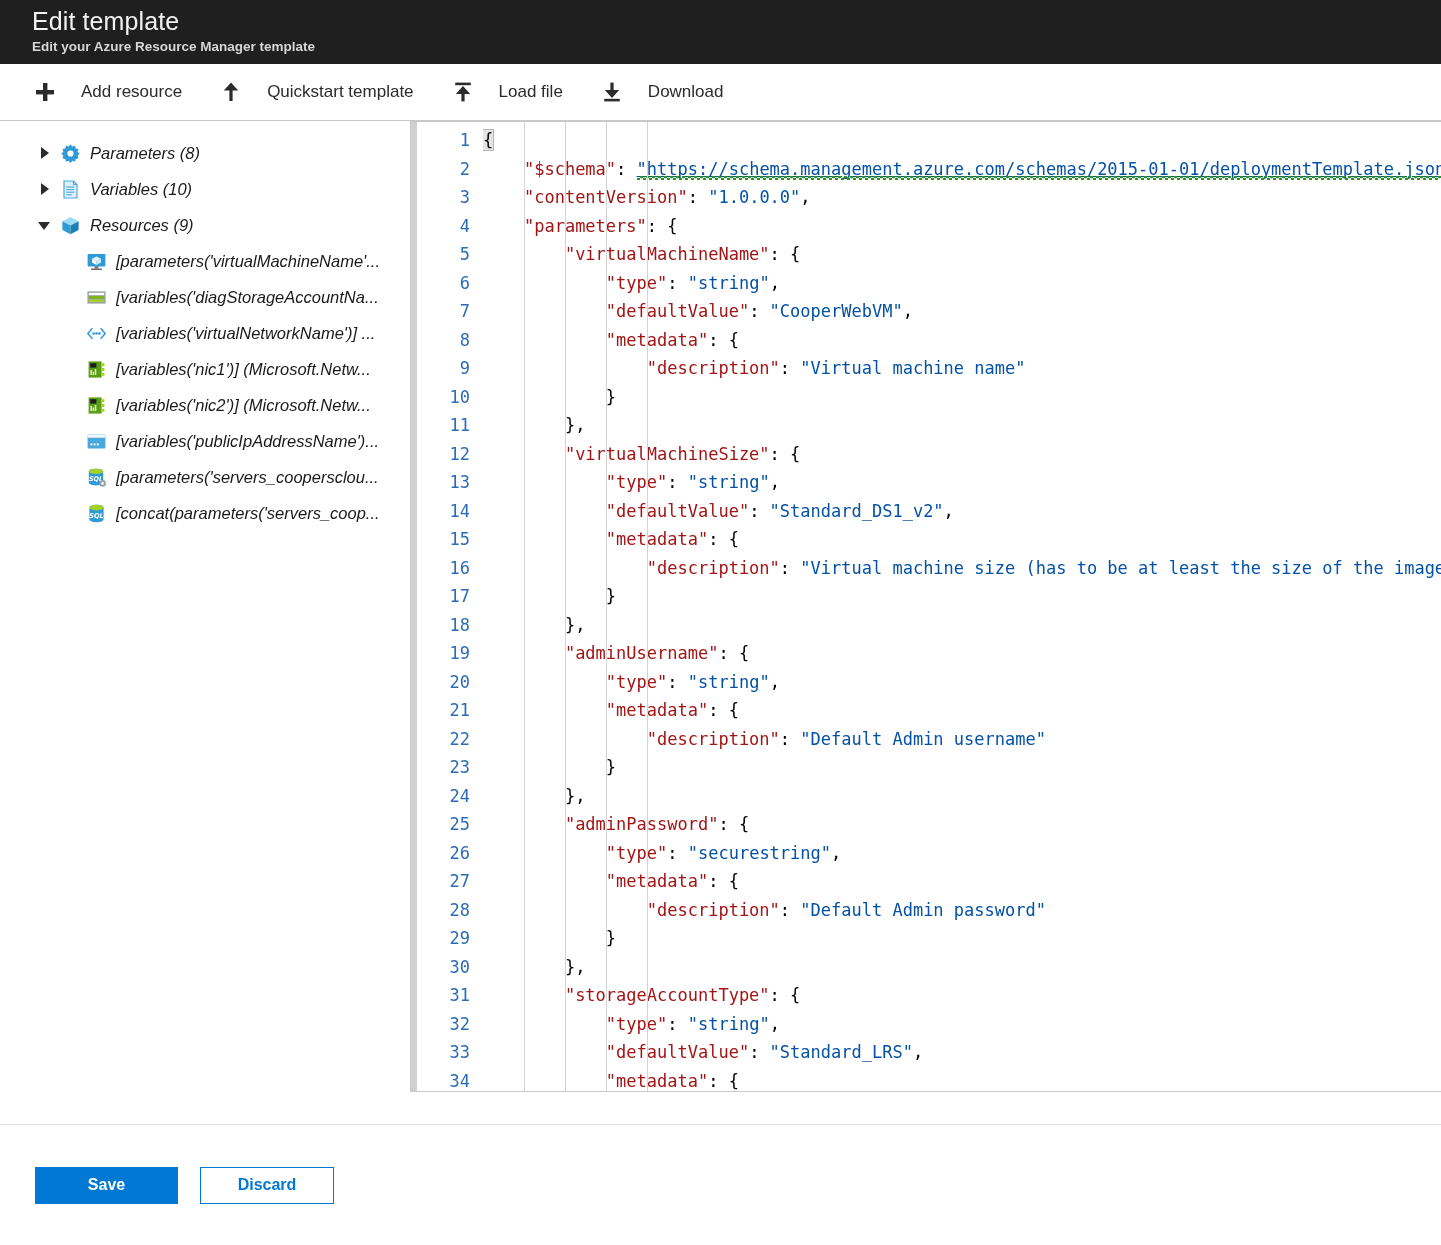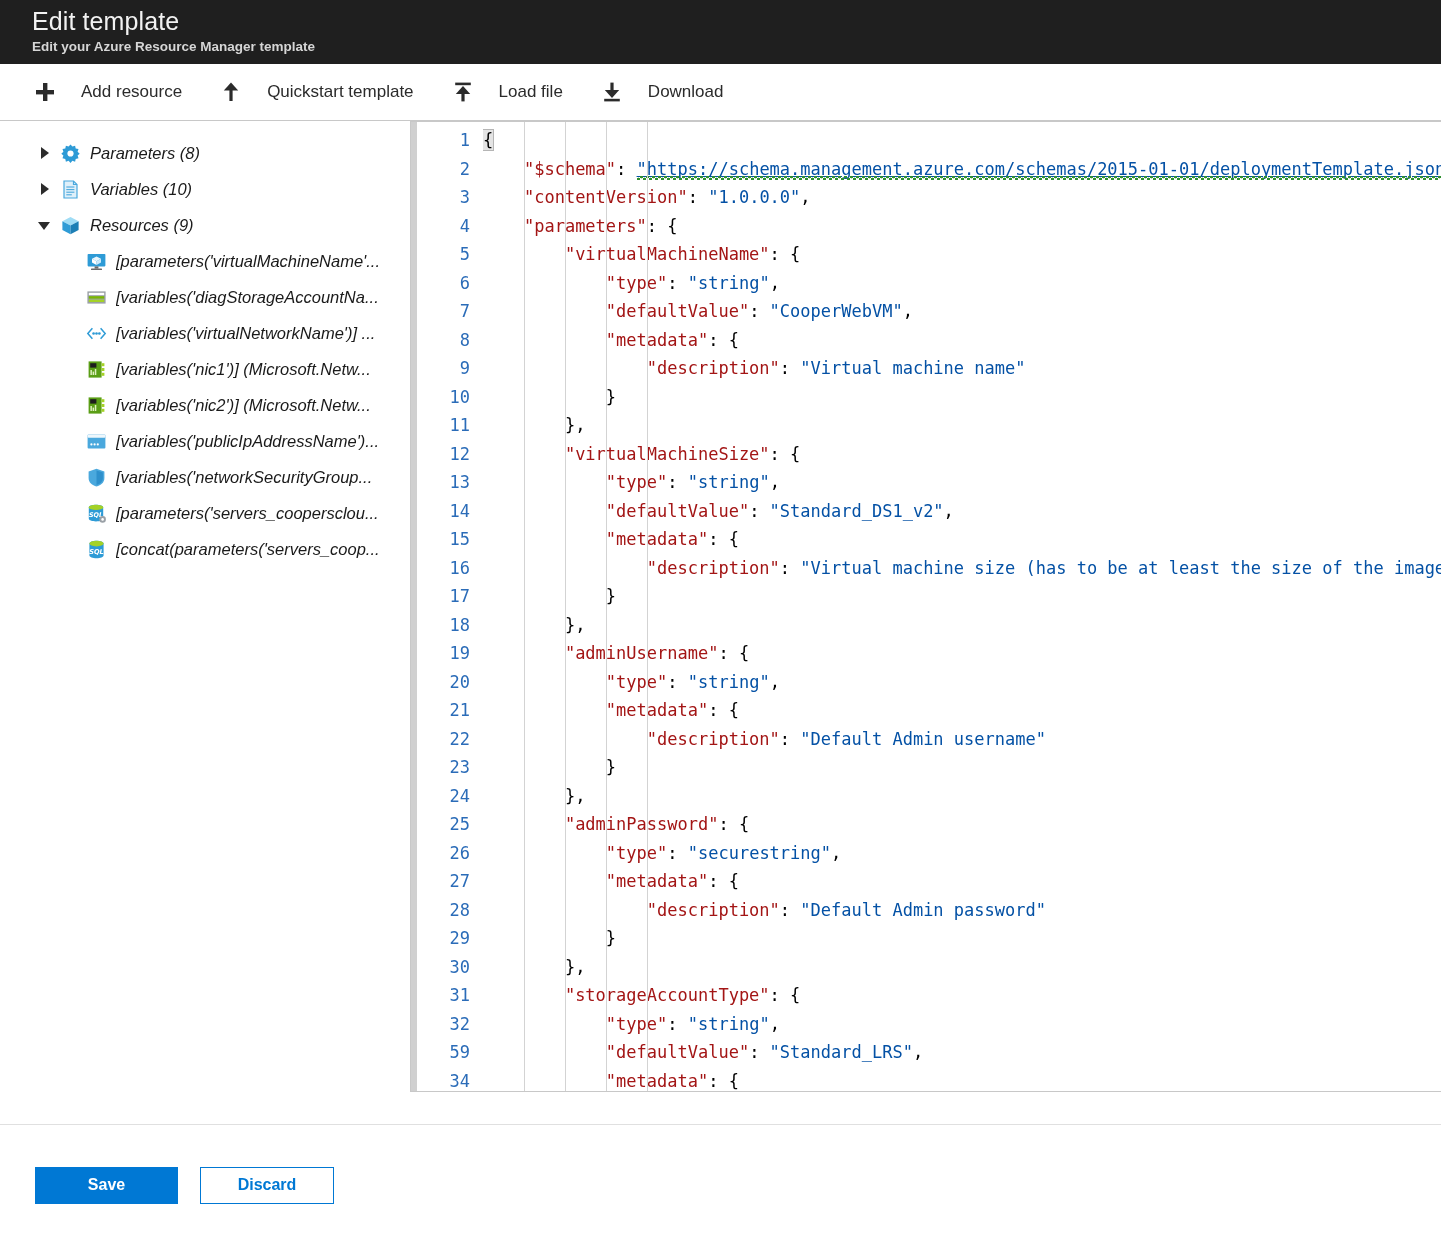--- a/index.html
+++ b/index.html
@@ -409,29 +409,20 @@
           <rect x="1.6" y="3.4" width="17.8" height="14.2" rx="1" fill="#4aa8dd"></rect>
           <rect x="1.6" y="3.4" width="17.8" height="3.4" rx="1" fill="#eef7fc"></rect>
           <circle cx="5.4" cy="13.4" r="1.1" fill="#ffffff"></circle>
           <circle cx="8.6" cy="13.4" r="1.1" fill="#ffffff"></circle>
           <circle cx="11.8" cy="13.4" r="1.1" fill="#ffffff"></circle>
         </svg>
       </span>
       <span class="tree-label">[variables('publicIpAddressName')...</span>
     </div>
 
-    <div class="tree-row child">
-      <span class="tree-icon">
-        <svg viewBox="0 0 21 21" width="21" height="21">
-          <path d="M10.5 1.8 L18.4 4.4 V11 c0 4.6 -3.6 7.3 -7.9 8.4 C6.2 18.3 2.6 15.6 2.6 11 V4.4 Z" fill="#4aa8dd"></path>
-          <path d="M10.5 3.4 L16.9 5.5 V11 c0 3.7 -2.8 5.9 -6.4 6.9 Z" fill="#2e90cc"></path>
-        </svg>
-      </span>
-      <span class="tree-label">[variables('networkSecurityGroup...</span>
-    </div>
 
     <div class="tree-row child">
       <span class="tree-icon">
         <svg viewBox="0 0 21 21" width="21" height="21">
           <path d="M2.8 4.4 c0-1.5 3.2-2.6 7.2-2.6 s7.2 1.1 7.2 2.6 v11.4 c0 1.5 -3.2 2.6 -7.2 2.6 s-7.2 -1.1 -7.2 -2.6 z" fill="#2e9bd6"></path>
           <ellipse cx="10" cy="4.4" rx="7.2" ry="2.6" fill="#a4d227"></ellipse>
           <text x="10" y="14.3" font-family="DejaVu Sans, sans-serif" font-size="6.4" font-weight="bold" fill="#ffffff" text-anchor="middle">SQL</text>
           <circle cx="16.6" cy="16.4" r="3.3" fill="#9aa0a6"></circle>
           <circle cx="16.6" cy="16.4" r="1.3" fill="#ffffff"></circle>
         </svg>
@@ -480,21 +471,21 @@
           <div class="lnum">23</div>
           <div class="lnum">24</div>
           <div class="lnum">25</div>
           <div class="lnum">26</div>
           <div class="lnum">27</div>
           <div class="lnum">28</div>
           <div class="lnum">29</div>
           <div class="lnum">30</div>
           <div class="lnum">31</div>
           <div class="lnum">32</div>
-          <div class="lnum">59</div>
+          <div class="lnum">33</div>
           <div class="lnum">34</div>
         </div>
       <div id="code">
           <div class="cline"><span class="p bracket-hl">{</span></div>
           <div class="cline">    <span class="k">"$schema"</span><span class="p">: </span><span class="url">"https://schema.management.azure.com/schemas/2015-01-01/deploymentTemplate.json#",<span class="squiggle"></span></span></div>
           <div class="cline">    <span class="k">"contentVersion"</span><span class="p">: </span><span class="s">"1.0.0.0"</span><span class="p">,</span></div>
           <div class="cline">    <span class="k">"parameters"</span><span class="p">: {</span></div>
           <div class="cline">        <span class="k">"virtualMachineName"</span><span class="p">: {</span></div>
           <div class="cline">            <span class="k">"type"</span><span class="p">: </span><span class="s">"string"</span><span class="p">,</span></div>
           <div class="cline">            <span class="k">"defaultValue"</span><span class="p">: </span><span class="s">"CooperWebVM"</span><span class="p">,</span></div>

